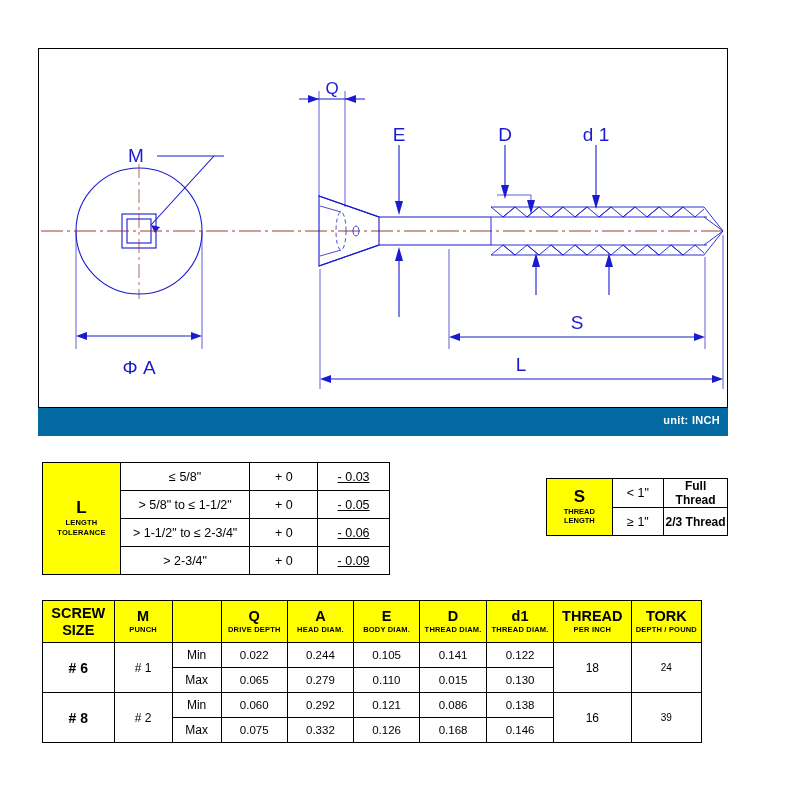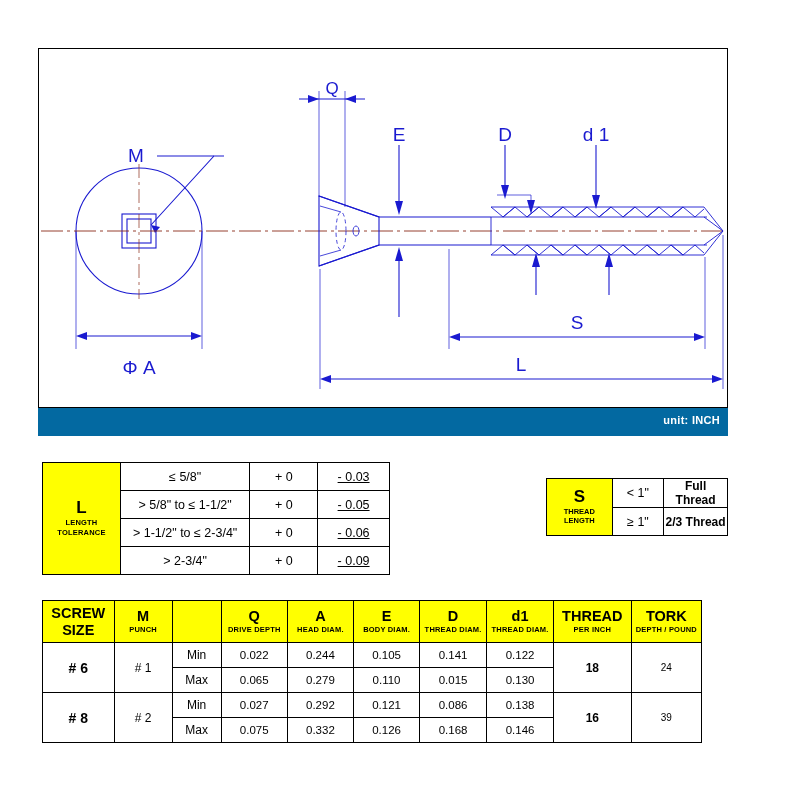--- a/index.html
+++ b/index.html
@@ -112,21 +112,21 @@
     line-height: 1.25;
     letter-spacing: .2px;
     text-align: center;
   }
   .spec tr.head td.blank { background: #ffff00; }
   .spec tr.data td { height: 25px; }
   .spec td.size { font-size: 14px; font-weight: bold; width: 76px;}
   .spec td.punch { font-size: 12px; width: 66px;}
   .spec td.mm { font-size: 12px; width: 56px;}
   .spec td.num { width: 76px; }
-  .spec td.thr { width: 82px; font-size: 12px; font-weight: bold;}
+  .spec td.thr { width: 82px; font-size: 12px;}
   .spec td.tork { width: 78px; font-size: 10px;}
 </style>
 </head>
 <body>
 
 <div id="page">
 
   <div class="drawing-panel">
     <svg class="dwg" width="688" height="358" viewBox="0 0 688 358">
       <g stroke="#1a1ad0" fill="none" stroke-width="1.1">
@@ -346,21 +346,21 @@
       <td class="num">0.279</td>
       <td class="num">0.110</td>
       <td class="num">0.015</td>
       <td class="num">0.130</td>
     </tr>
 
     <tr class="data">
       <td class="size" rowspan="2"># 8</td>
       <td class="punch" rowspan="2"># 2</td>
       <td class="mm">Min</td>
-      <td class="num">0.027</td>
+      <td class="num">0.060</td>
       <td class="num">0.292</td>
       <td class="num">0.121</td>
       <td class="num">0.086</td>
       <td class="num">0.138</td>
       <td class="thr" rowspan="2">16</td>
       <td class="tork" rowspan="2">39</td>
     </tr>
 
     <tr class="data">
       <td class="mm">Max</td>

